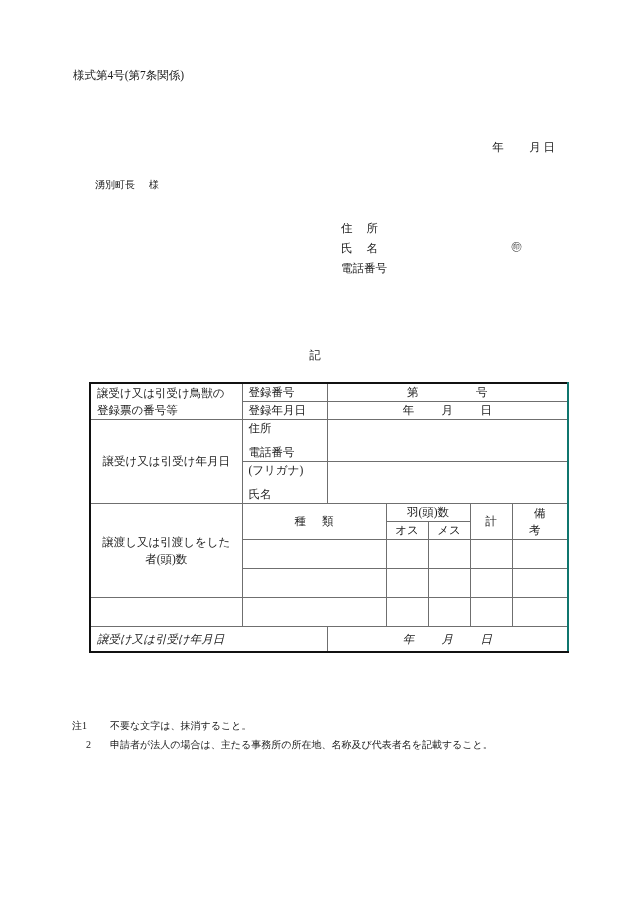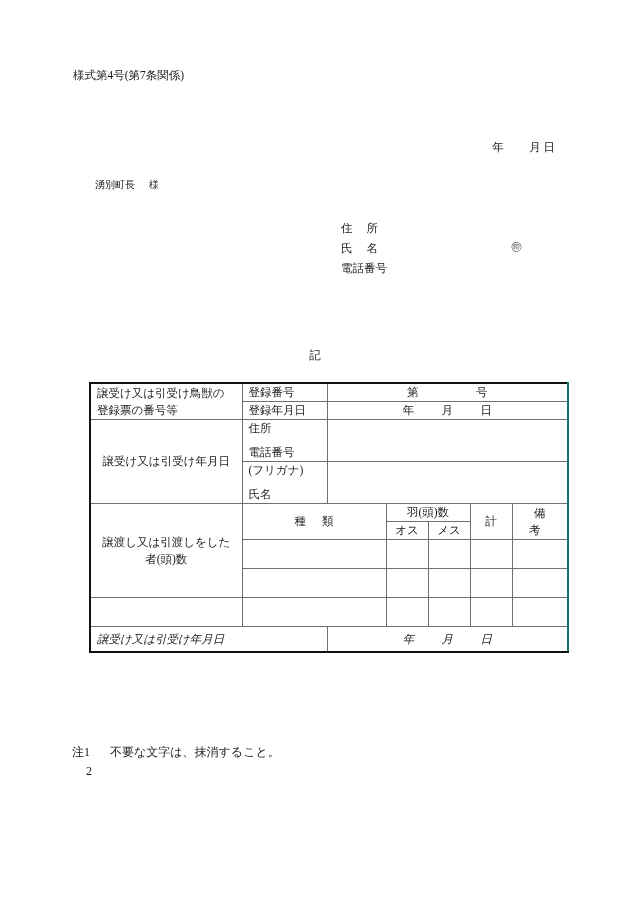--- a/index.html
+++ b/index.html
@@ -146,23 +146,23 @@
   .dai .g:last-child { width: auto; }
 
   .stack-cell { padding-top: 4px; padding-bottom: 4px; }
   .stack-cell .l1 { height: 24px; line-height: 17px; }
   .stack-cell .l2 { height: 17px; line-height: 17px; }
 
   
   .notes {
     position: absolute;
     left: 72px;
-    top: 743px;
+    top: 716px;
     width: 492px;
-    font-size: 12px;
+    font-size: 10px;
     line-height: 19px;
     font-family: Liberation Serif, serif;
   }
   .notes .note {
     position: relative;
     padding-left: 38px;
   }
   .notes .marker {
     position: absolute;
     left: 0;
@@ -299,16 +299,17 @@
     </tbody>
   </table>
 
   <div class="notes">
     <div class="note">
       <span class="marker">注1</span>
       <span>不要な文字は、抹消すること。</span>
     </div>
     <div class="note">
       <span class="marker indent">2</span>
+      <span>申請者が法人の場合は、主たる事務所の所在地、名称及び代表者名を記載すること。</span>
     </div>
   </div>
 
 </div>
 
 </body></html>

